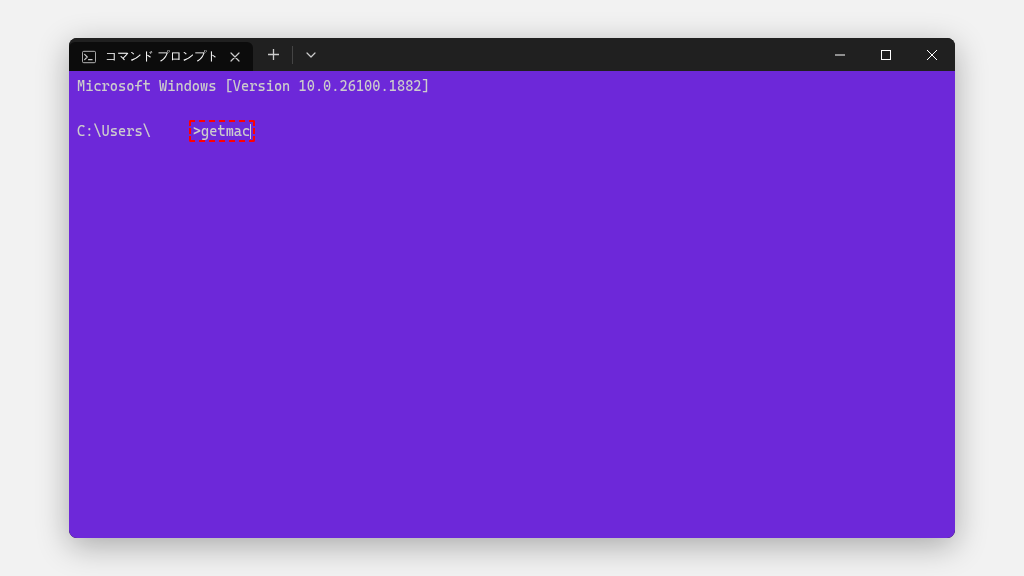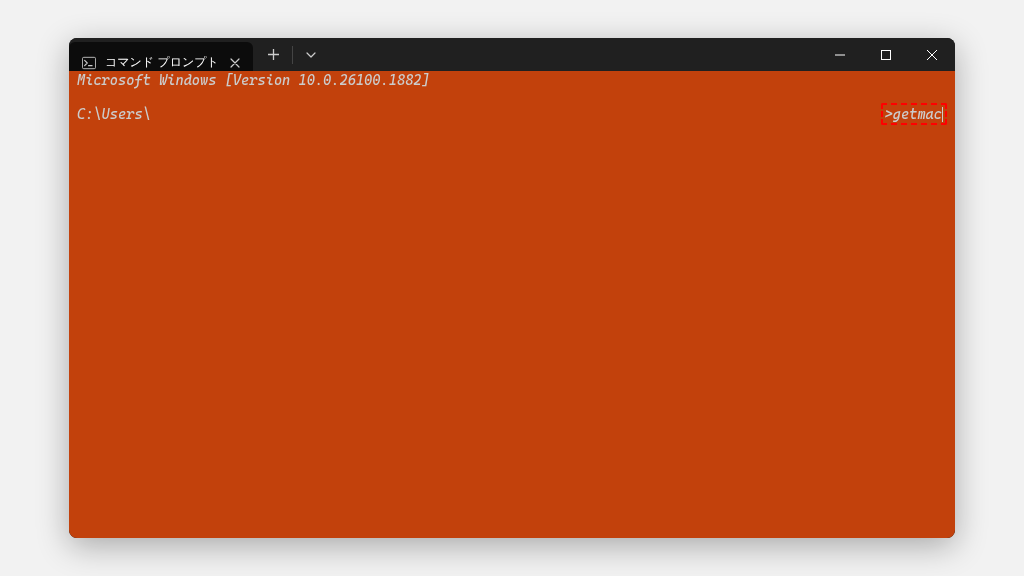--- a/index.html
+++ b/index.html
@@ -28,21 +28,21 @@
     }
     .title-bar {
       height: 33px;
       background: #202020;
       display: flex;
       align-items: stretch;
       user-select: none;
     }
     .tab {
       display: flex;
-      align-items: flex-end;
+      align-items: center;
       background: #0c0c0c;
       padding: 0 10px 0 12px;
       gap: 8px;
       border-top-left-radius: 6px;
       border-top-right-radius: 6px;
       margin-top: 4px;
       min-width: 180px;
     }
     .tab-icon {
       width: 16px;
@@ -96,37 +96,35 @@
       width: 46px;
       height: 33px;
       display: flex;
       align-items: center;
       justify-content: center;
       color: #ffffff;
       cursor: pointer;
     }
     .terminal-body {
       flex: 1;
-      background: #c2410c;
-      padding: 0 8px;
+      background: #6d28d9;
+      padding: 6px 8px;
       font-family: "Consolas", "Cascadia Mono", monospace;
       font-size: 14px;
       line-height: 1.3;
       color: #cccccc;
       overflow: hidden;
-      font-style: italic;
     }
     .terminal-line {
       white-space: pre;
     }
     .prompt-line {
       display: flex;
       align-items: center;
-      margin-top: 14px;
-      justify-content: space-between;
+      margin-top: 25px;
     }
     .prompt-text {
       white-space: pre;
     }
     .redacted {
       display: inline-block;
       width: 38px;
       height: 14px;
     }
     .highlight-box {

